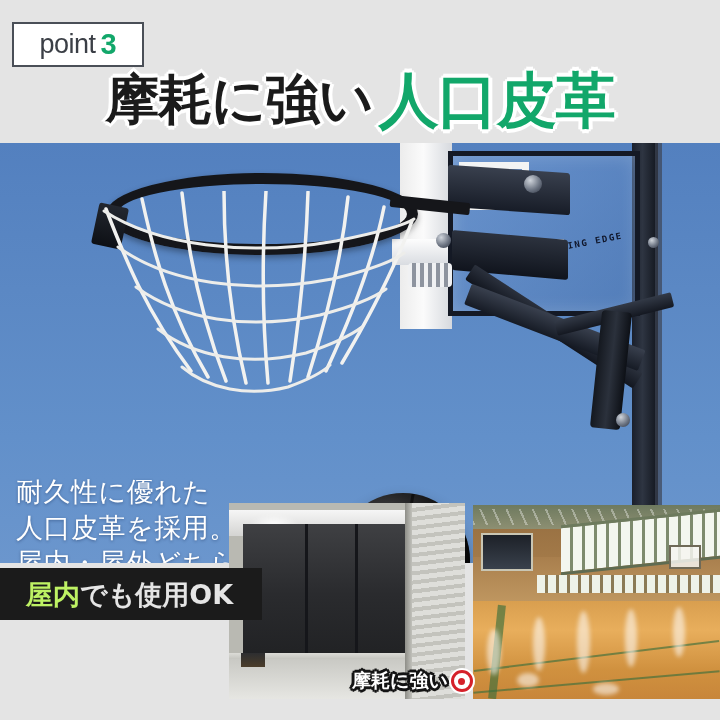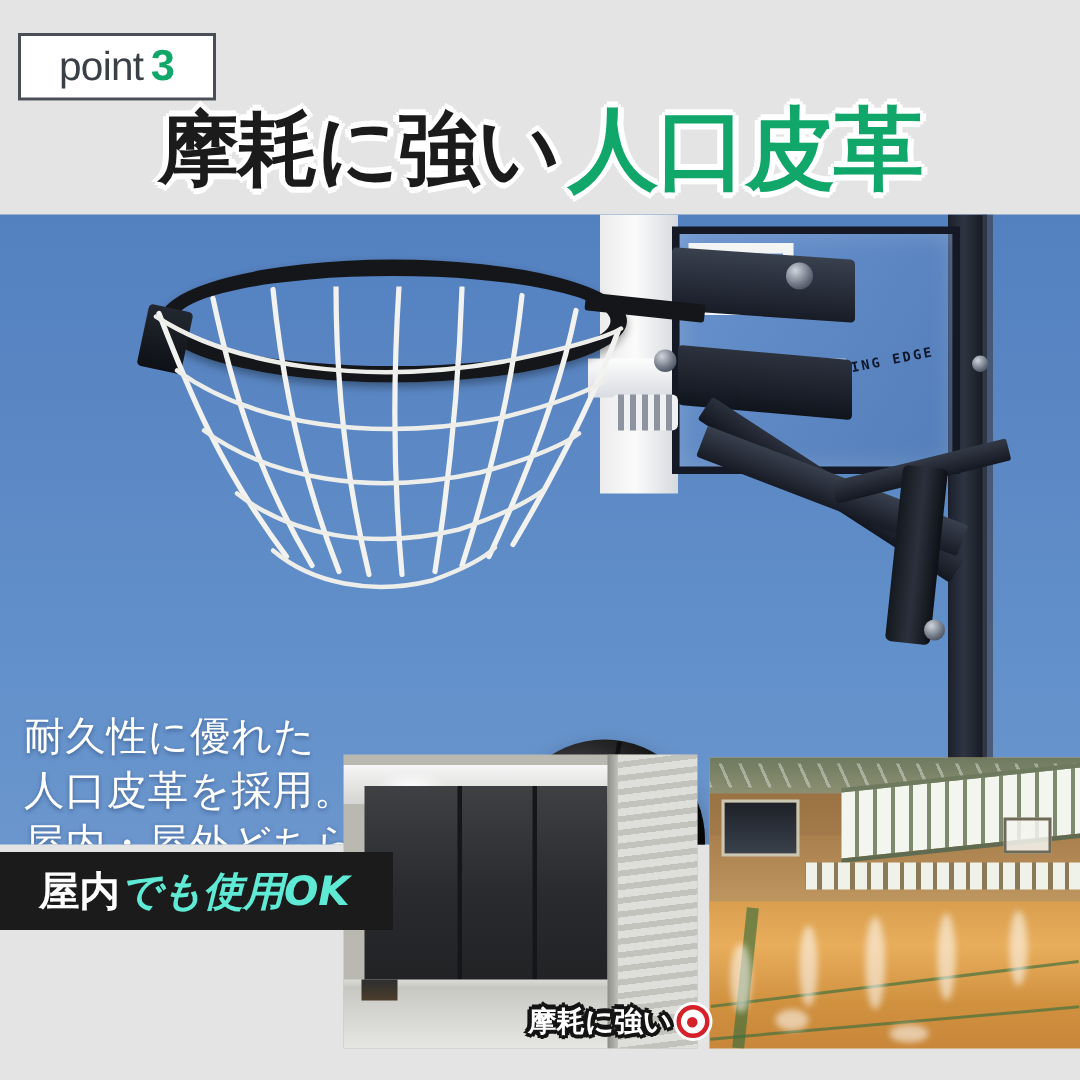--- a/index.html
+++ b/index.html
@@ -227,22 +227,22 @@
 
   
   .banner{
     position:absolute;left:0;top:568px;width:262px;height:52px;
     background:#1b1b1b;display:flex;align-items:center;
   }
   .banner-txt{
     margin-left:26px;font-size:27px;font-weight:700;line-height:1;
     font-family:"DejaVu Sans","Liberation Sans",sans-serif;white-space:nowrap;
   }
-  .b-yellow{color:#ffffff;}
-  .b-white{color:#5eead4;font-style:italic;}
+  .b-yellow{color:#bef264;}
+  .b-white{color:#e5e5e5;}
 </style>
 </head>
 <body>
 
 <div class="page">
 
   <div class="header">
 
     <div class="point-badge">
       <span class="point-word">point</span>

